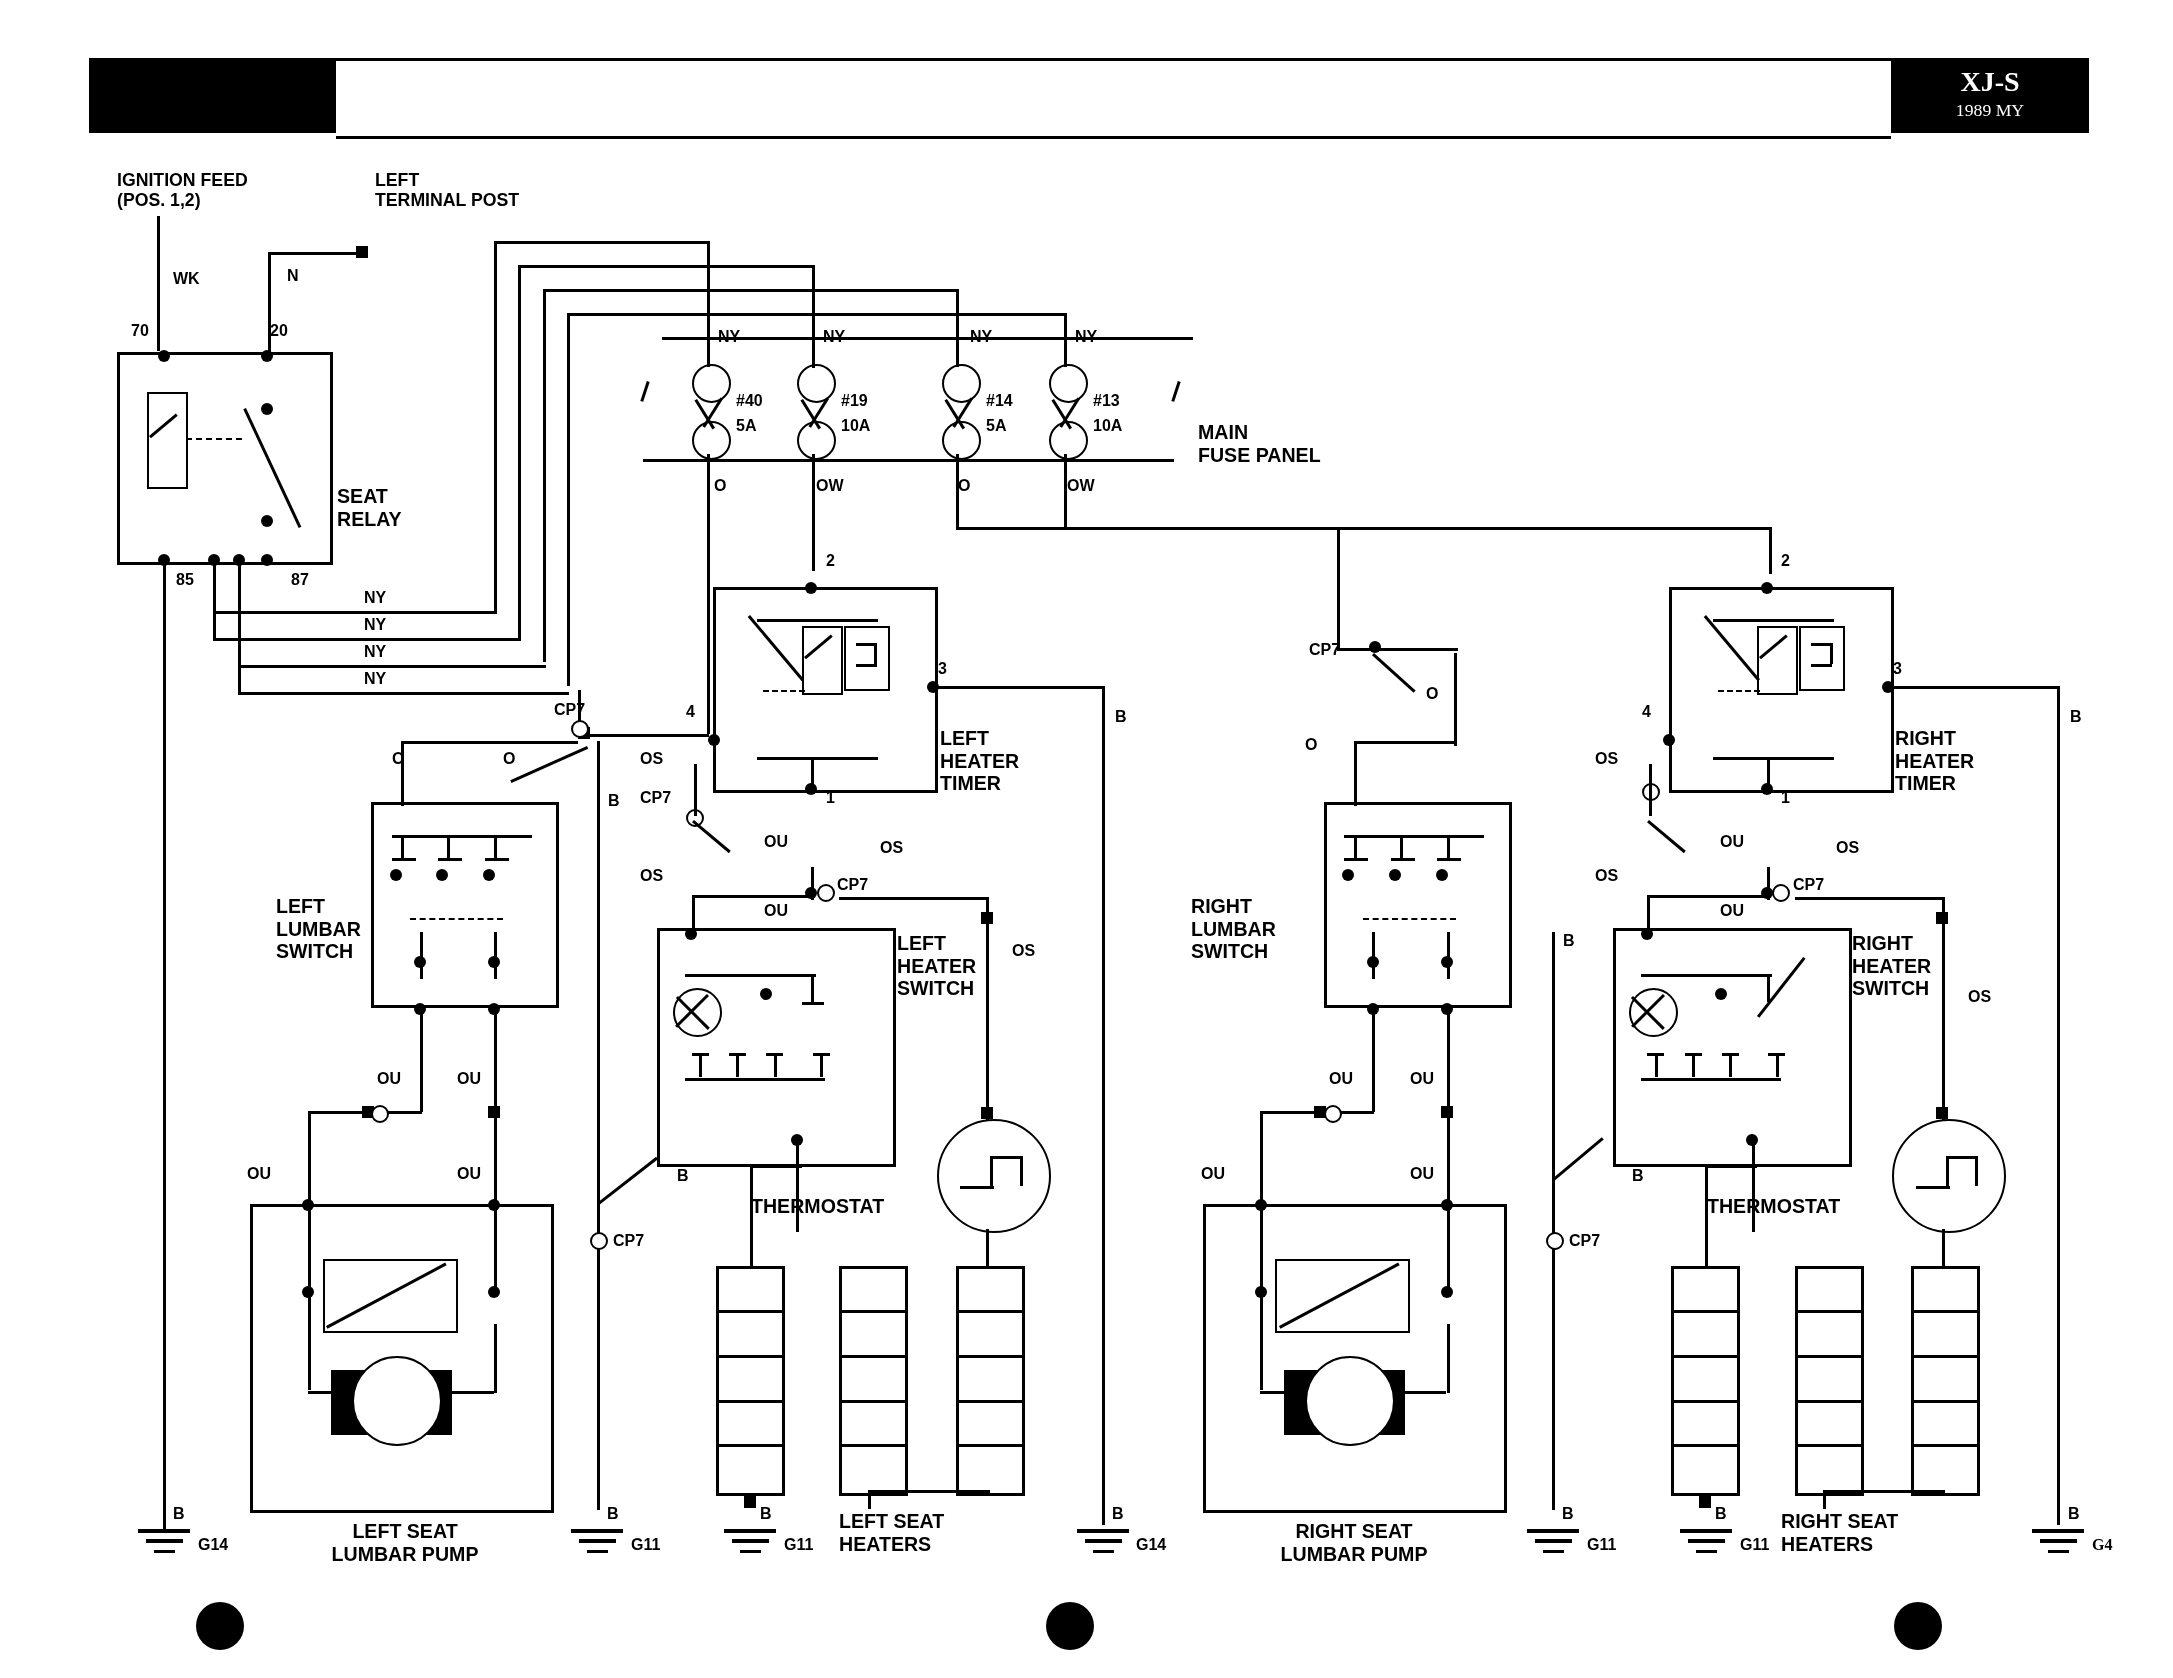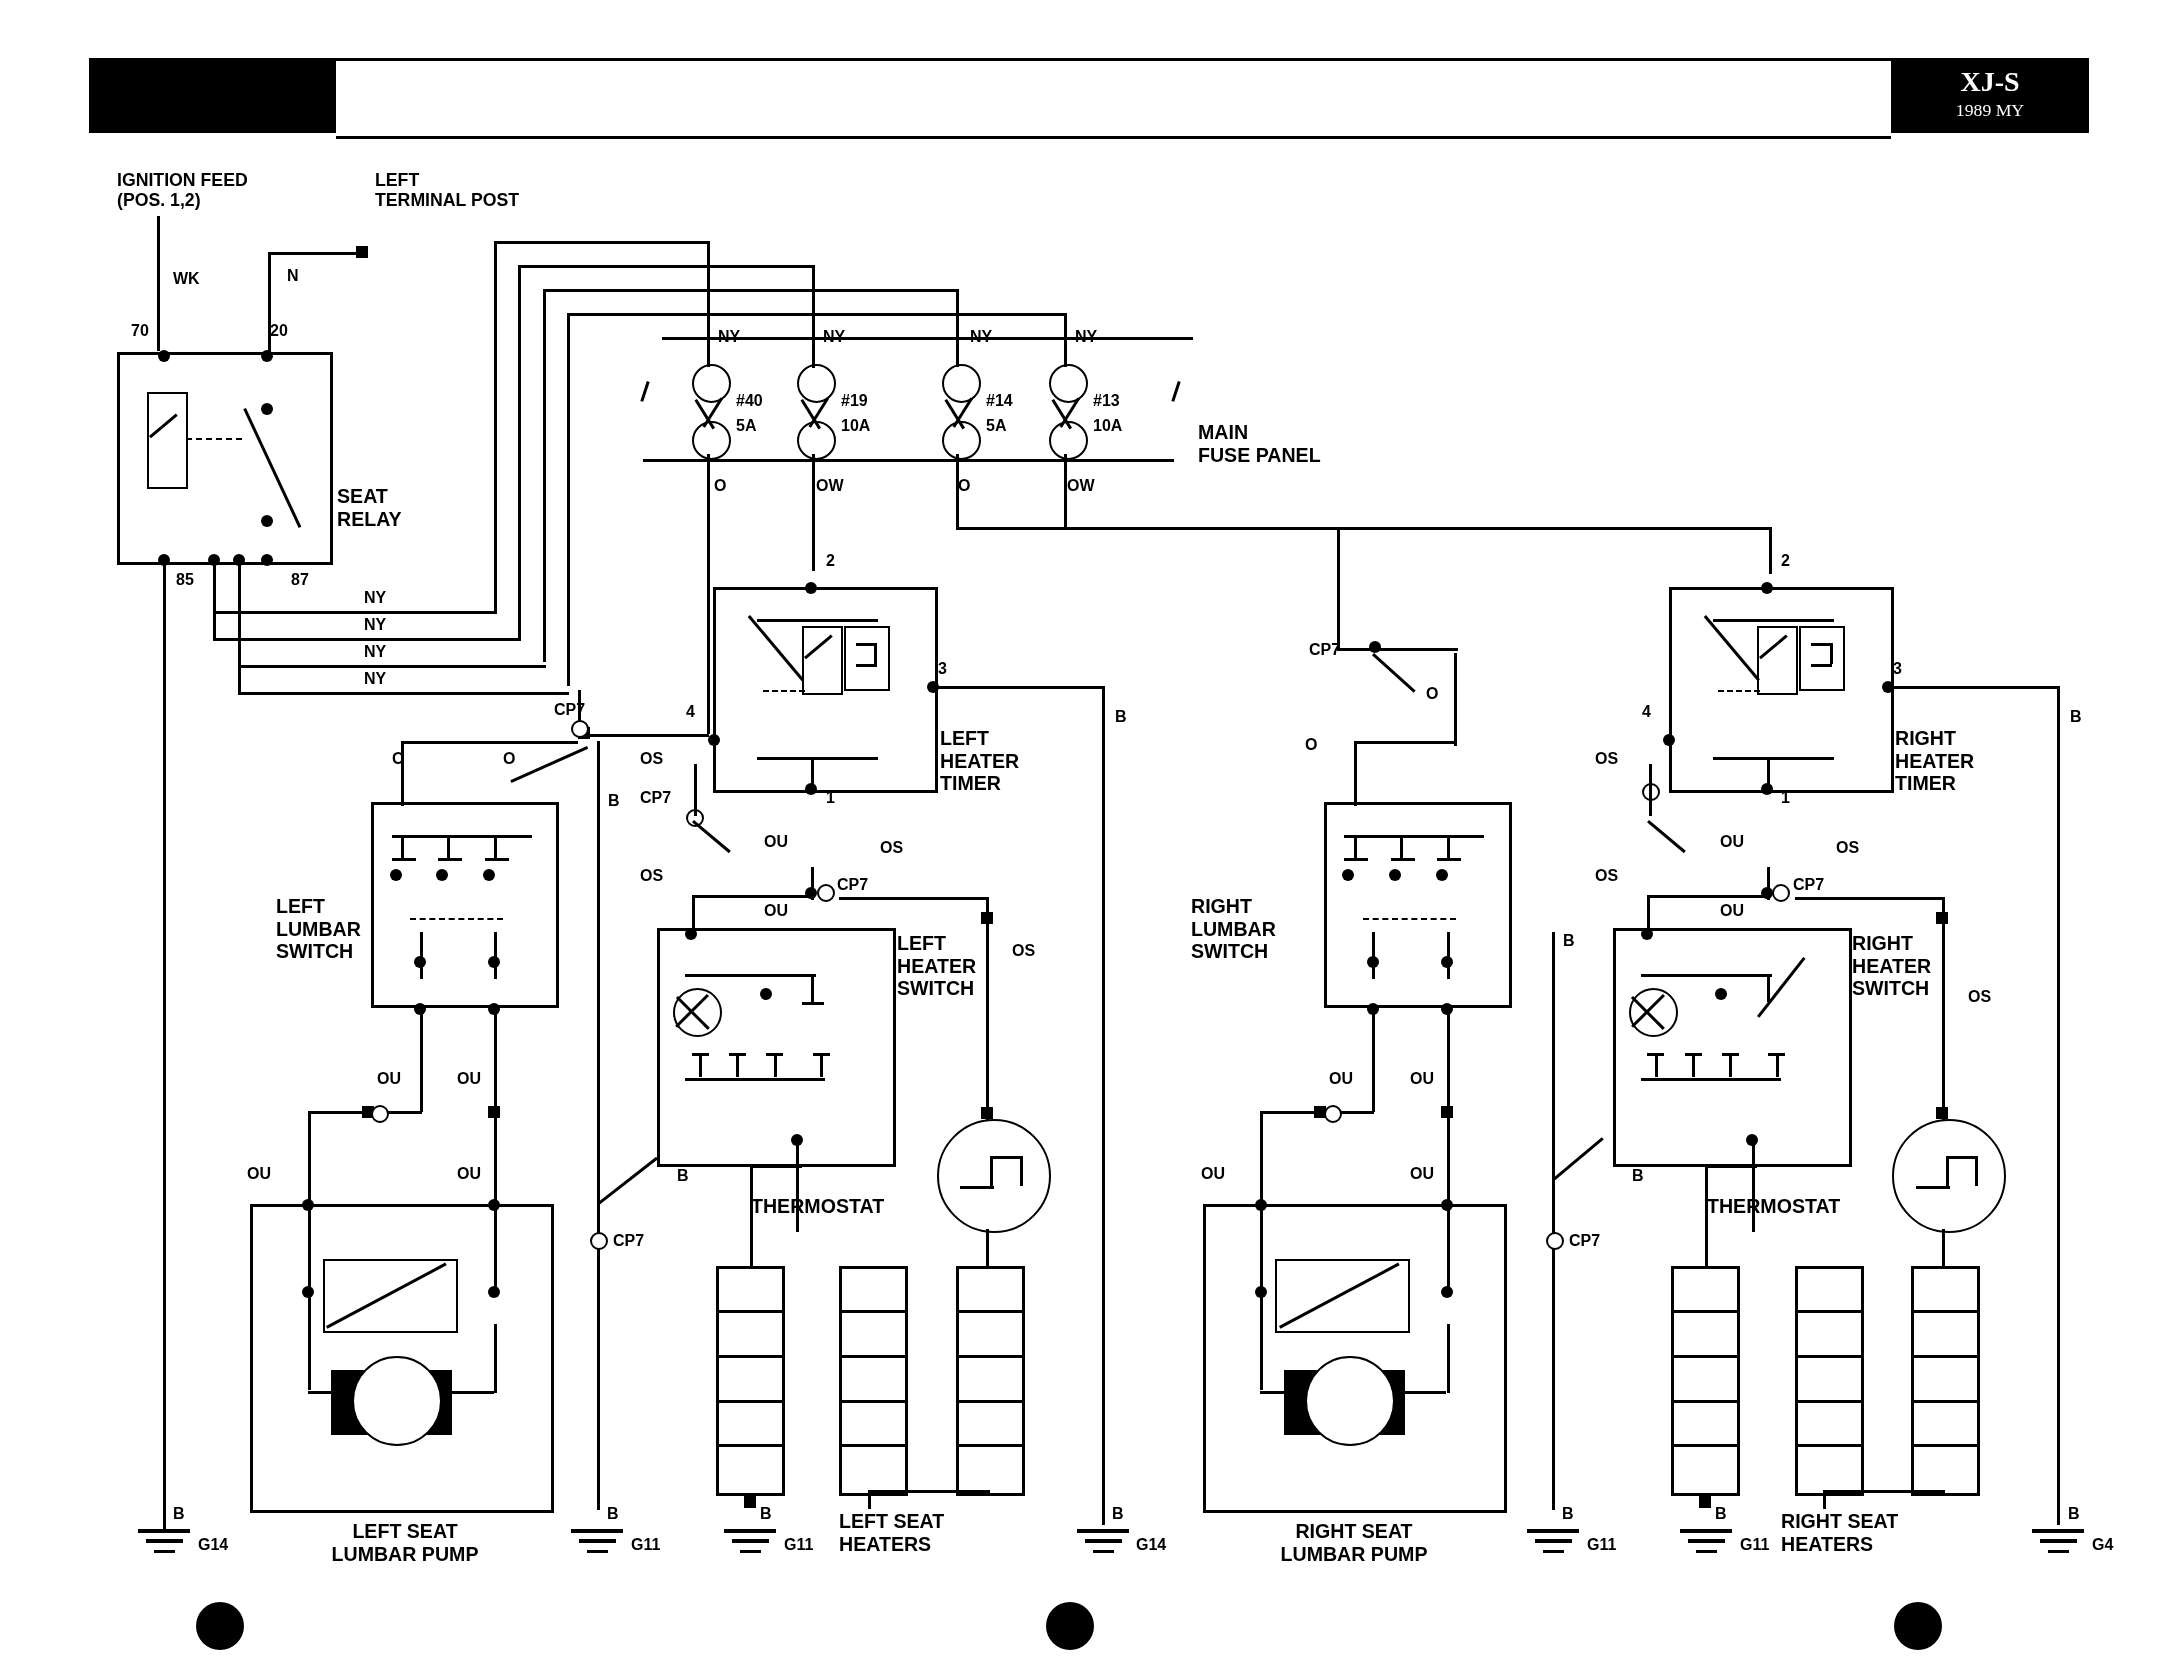--- a/index.html
+++ b/index.html
@@ -569,20 +569,20 @@
   </div>
   <div class="lbl sm" style="left:1715px;top:1505px;">B</div>
   <div class="lbl sm" style="left:1740px;top:1536px;">G11</div>
 
   <div class="gnd" style="left:2032px;top:1529px;width:56px;height:32px;">
     <i style="left:0;top:0;width:52px;height:3.7px;"></i>
     <i style="left:7.5px;top:10.3px;width:37px;height:3.7px;"></i>
     <i style="left:16px;top:20.5px;width:20.5px;height:3.7px;"></i>
   </div>
   <div class="lbl sm" style="left:2068px;top:1505px;">B</div>
-  <div class="lbl sm" style="left:2092px;top:1536px;">G4</div>
+  <div class="lbl sm" style="left:2092px;top:1536px;font-family:Liberation Serif, serif;">G4</div>
 
   <div class="bigdot" style="left:196px;top:1602px;"></div>
   <div class="bigdot" style="left:1046px;top:1602px;"></div>
   <div class="bigdot" style="left:1894px;top:1602px;"></div>
 
 </div>
 
 
 </body></html>

